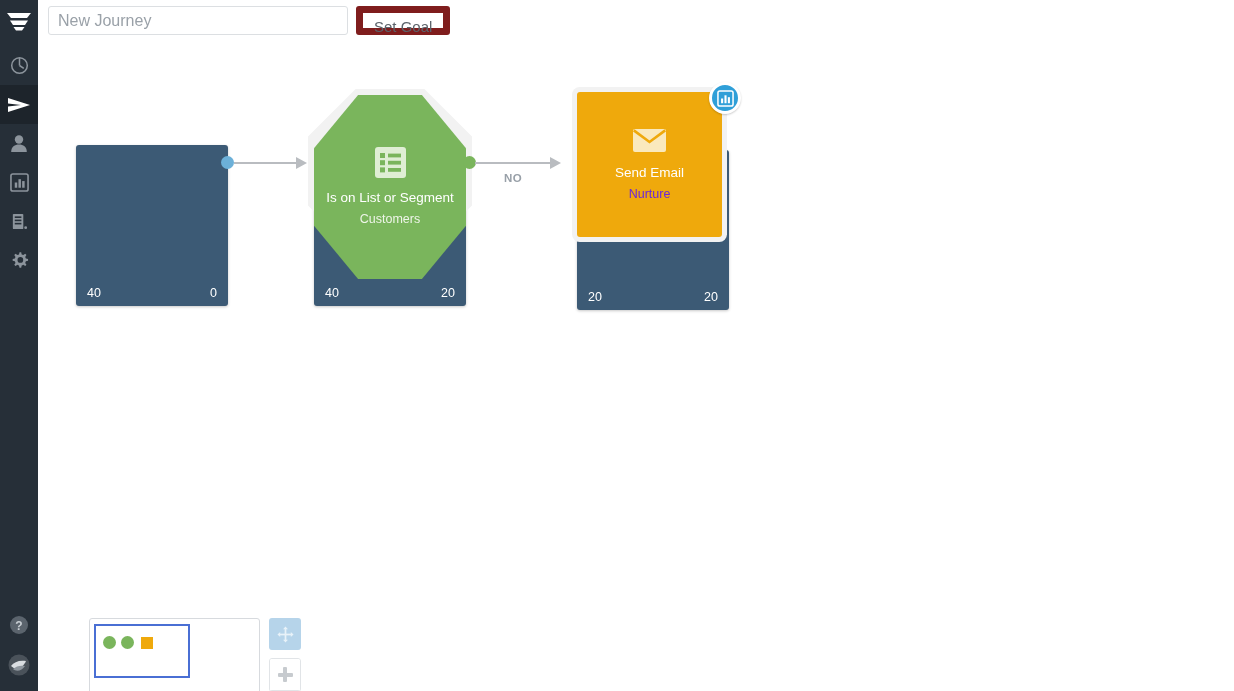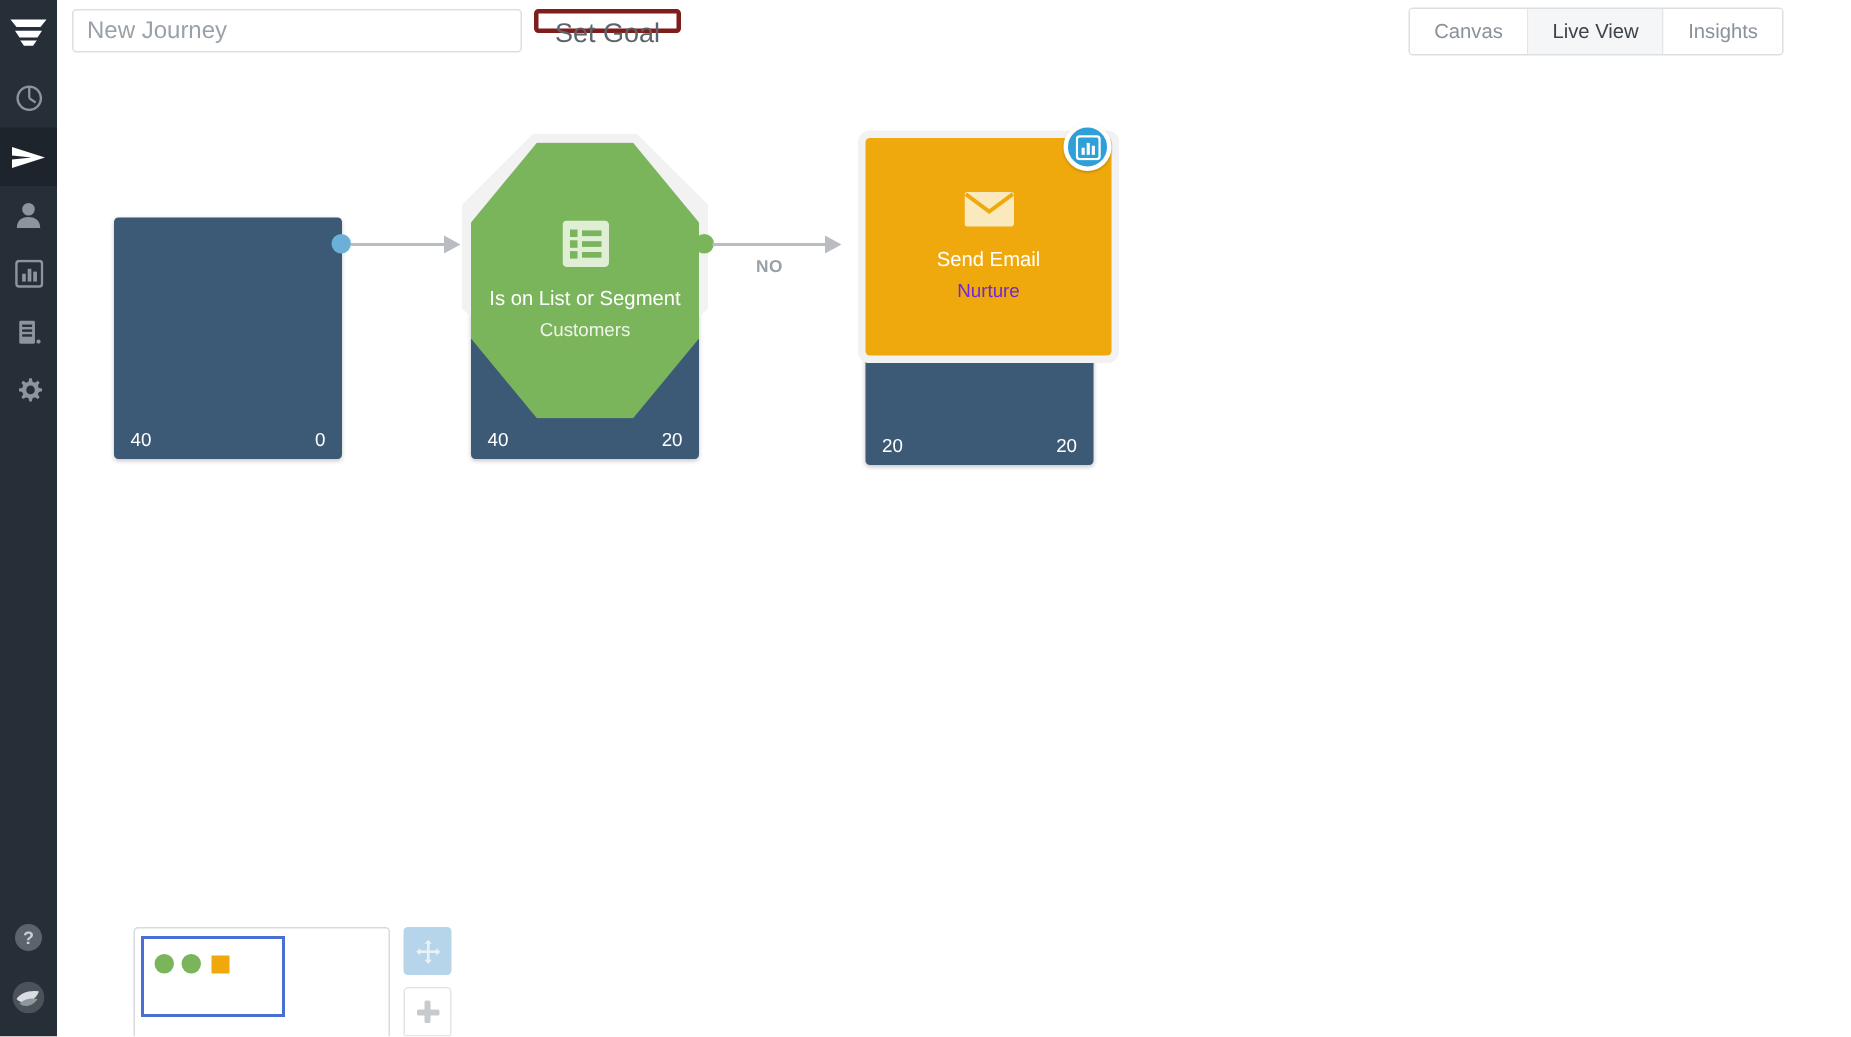--- a/index.html
+++ b/index.html
@@ -56,26 +56,26 @@
     padding: 0 9px;
     font-size: 16px;
     color: #8a9199;
     font-family: "Liberation Sans", sans-serif;
     background: #fff;
     outline: none;
   }
   #journey-name-input::placeholder { color: #9aa1a8; }
   #set-goal-button {
     position: absolute; left: 318px; top: 6px;
-    height: 16px;
+    height: 29px;
     padding: 0 11px;
     background: #fff;
-    border: 3px solid #7f1d1d;
-    border-radius: 3px;
-    font-size: 18px;
+    border: 7px solid #7f1d1d;
+    border-radius: 3px;
+    font-size: 15px;
     color: #5c636b;
     font-family: "Liberation Sans", sans-serif;
     cursor: pointer;
     line-height: 27px;
   }
   #view-tabs {
     position: absolute; right: 45px; top: 5px;
     display: flex;
     border: 1px solid #dcdfe2;
     border-radius: 3px;
@@ -162,21 +162,21 @@
   #node-is-on-list .octa-halo {
     position: absolute; left: -6px; top: 1px; width: 164px; height: 164px;
     background: #f2f2f2;
     clip-path: polygon(29% 0%, 71% 0%, 100% 29%, 100% 71%, 71% 100%, 29% 100%, 0% 71%, 0% 29%);
   }
 
   
   #node-send-email { left: 539px; top: 49px; width: 152px; height: 218px; }
   #node-send-email .node-stats { top: 58px; height: 160px; }
   #node-send-email .node-body {
-    width: 164px; height: 145px; top: 0px;
+    width: 145px; height: 145px; top: 0px;
     border-radius: 3px;
     box-shadow: 0 0 0 5px #f2f2f2, 0 1px 4px rgba(0,0,0,0.18);
     text-align: center;
   }
   #email-stats-badge {
     position: absolute; right: -12px; top: -10px;
     width: 32px; height: 32px;
     border-radius: 50%;
     background: #2f9fd8;
     border: 3px solid #ffffff;
@@ -343,25 +343,20 @@
           <path d="M6 16 C9 13 14 12 18 13 C15 18 9 19 6 16 Z" fill="#8e969e"></path>
         </svg>
       </div>
     </div>
   </div>
 
   <div id="topbar">
     <input id="journey-name-input" type="text" placeholder="New Journey" style="">
     <button id="set-goal-button">Set Goal</button>
 
-    <div id="view-tabs">
-      <div class="view-tab">Canvas</div>
-      <div class="view-tab active">Live View</div>
-      <div class="view-tab">Insights</div>
-    </div>
   </div>
 
   <div id="canvas">
 
     <div class="node" id="node-list-trigger">
       <div class="node-stats">
         <span class="stat-left">40</span>
         <span class="stat-right">0</span>
       </div>
     </div>

